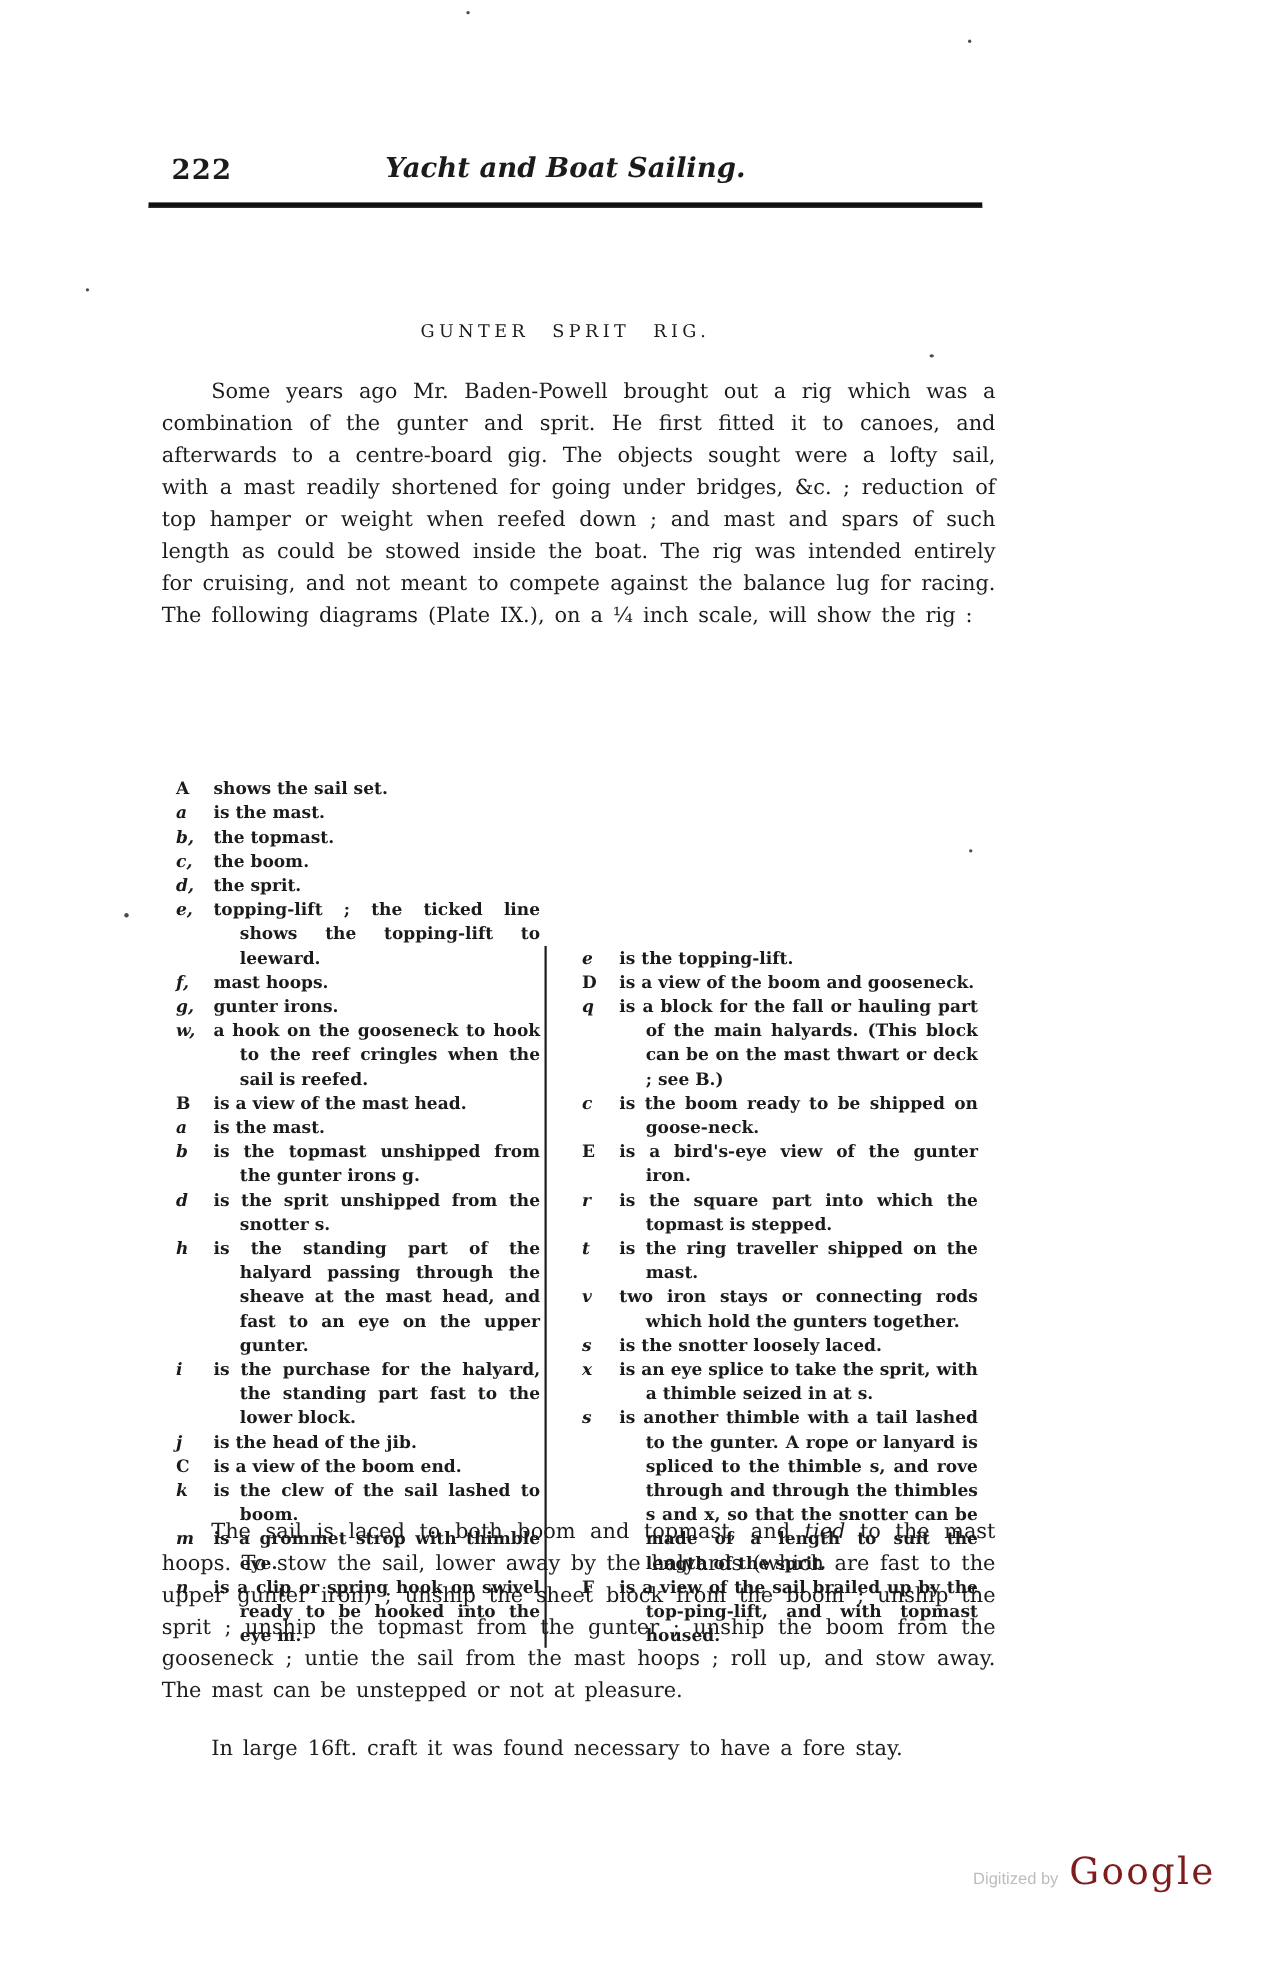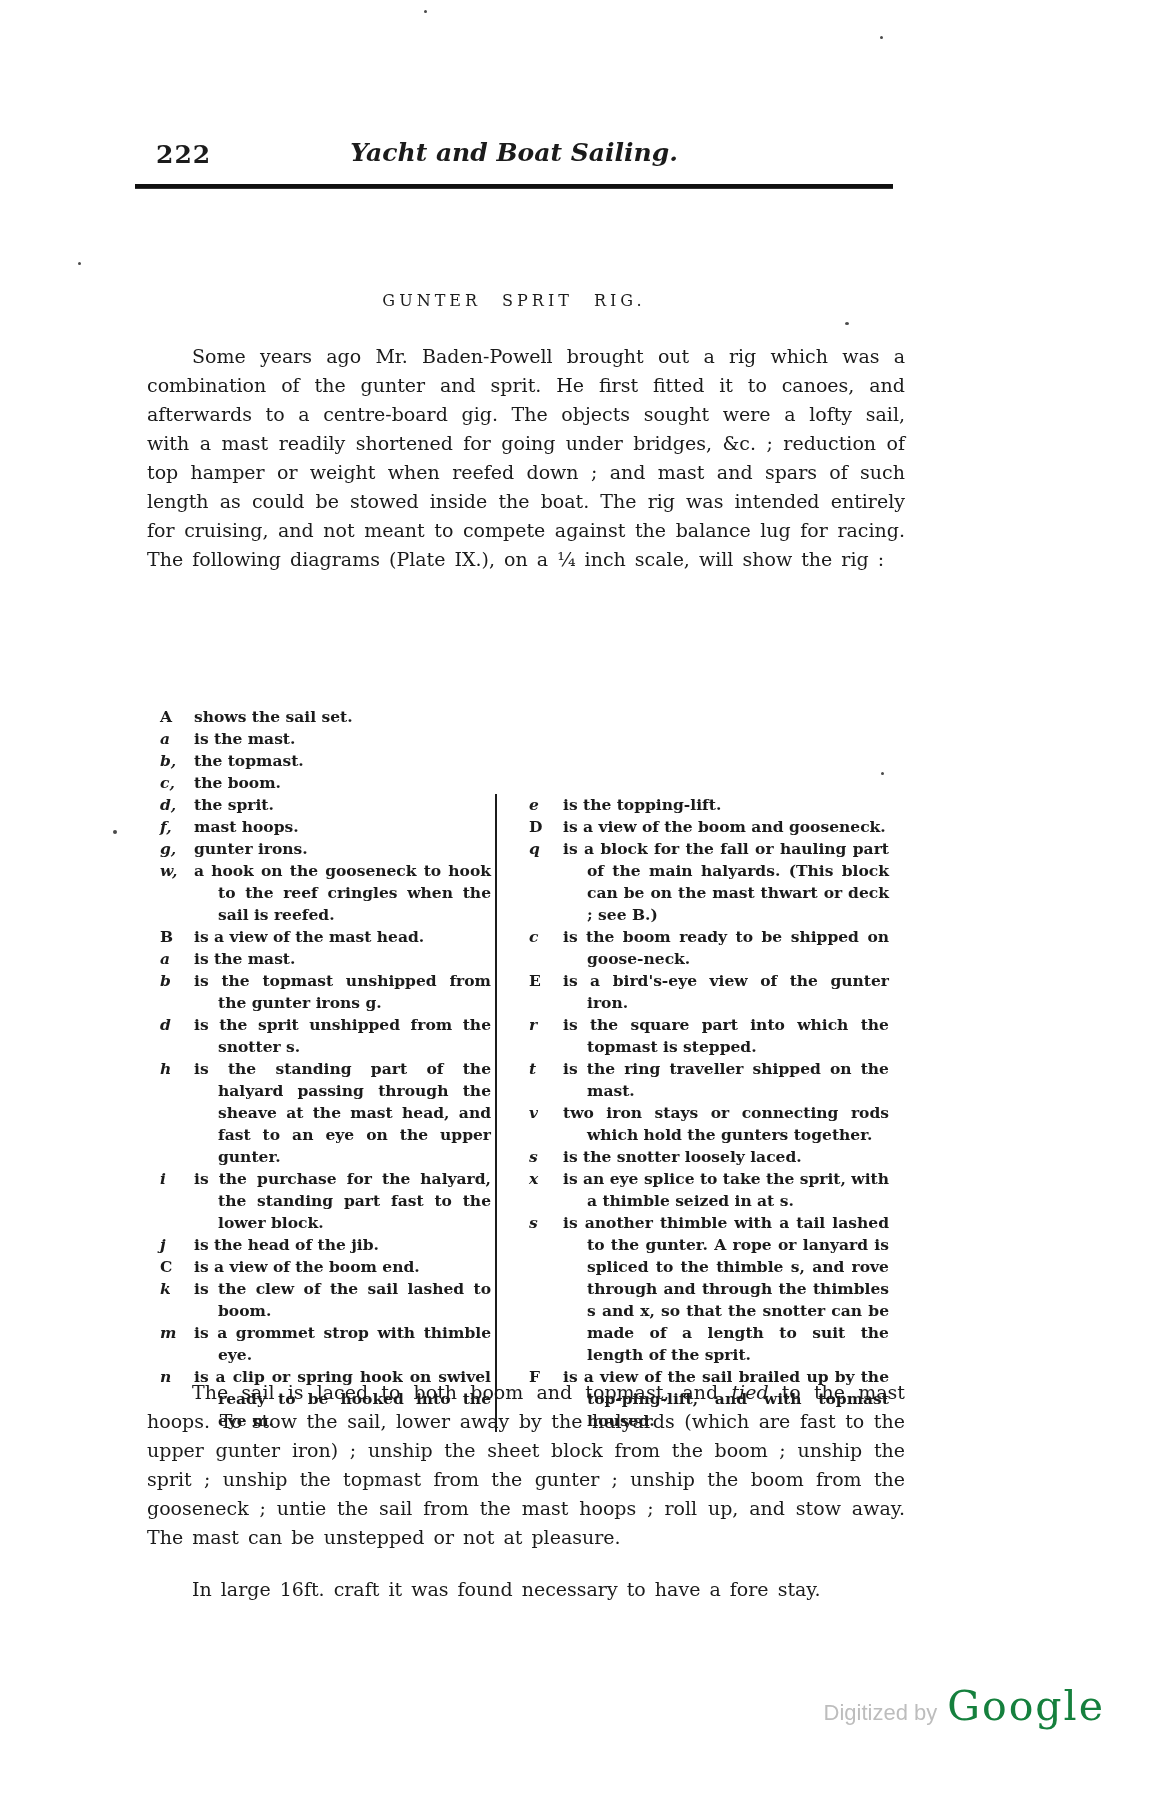--- a/index.html
+++ b/index.html
@@ -32,22 +32,22 @@
   
   #legend{left:142px;top:706px;width:751px;display:flex;align-items:flex-end;}
   .legend-col{font-size:15.5px;line-height:22px;font-weight:bold;}
   .legend-col.left{width:353px;padding-right:4px;box-sizing:border-box;}
   .legend-col.right{width:394px;border-left:2px solid #1c1c1c;padding-left:14px;box-sizing:border-box;}
   .legend-item{padding-left:76px;text-indent:-58px;text-align:justify;}
   .legend-key{display:inline-block;width:34px;text-indent:0;font-style:italic;}
   .legend-key.cap{font-style:normal;}
   
   #watermark{right:48px;top:1682px;display:flex;align-items:baseline;gap:10px;}
-  #digitized-by{font-family:"Liberation Sans","DejaVu Sans",sans-serif;font-size:22px;color:#bdbdbd;}
-  #google-logo{font-family:"DejaVu Serif",serif;font-size:41px;color:#15803d;letter-spacing:2px;font-weight:normal;text-align:right;}
+  #digitized-by{font-family:"Liberation Sans","DejaVu Sans",sans-serif;font-size:15px;color:#bdbdbd;}
+  #google-logo{font-family:"DejaVu Serif",serif;font-size:34px;color:#7f1d1d;letter-spacing:2px;font-weight:normal;text-align:right;}
   
   .speck{position:absolute;background:#4a4a4a;border-radius:50%;}
 </style>
 </head>
 <body>
 
 <div class="abs" id="page-number">222</div>
 <div class="abs" id="running-title">Yacht and Boat Sailing.</div>
 <div class="abs" id="header-rule"></div>
 
@@ -55,20 +55,21 @@
 
 <div class="abs para" id="intro-paragraph">Some years ago Mr. Baden-Powell brought out a rig which was a combination of the gunter and sprit. He first fitted it to canoes, and afterwards to a centre-board gig. The objects sought were a lofty sail, with a mast readily shortened for going under bridges, &amp;c. ; reduction of top hamper or weight when reefed down ; and mast and spars of such length as could be stowed inside the boat. The rig was intended entirely for cruising, and not meant to compete against the balance lug for racing. The following diagrams (Plate IX.), on a ¼ inch scale, will show the rig :</div>
 
 <div class="abs" id="legend">
   <div class="legend-col left">
     <div class="legend-item"><span class="legend-key cap">A</span><span>shows the sail set.</span></div>
     <div class="legend-item"><span class="legend-key">a</span><span>is the mast.</span></div>
     <div class="legend-item"><span class="legend-key">b,</span><span>the topmast.</span></div>
     <div class="legend-item"><span class="legend-key">c,</span><span>the boom.</span></div>
     <div class="legend-item"><span class="legend-key">d,</span><span>the sprit.</span></div>
+    <div class="legend-item"><span class="legend-key">e,</span><span>topping-lift ; the ticked line shows the topping-lift to leeward.</span></div>
     <div class="legend-item"><span class="legend-key">f,</span><span>mast hoops.</span></div>
     <div class="legend-item"><span class="legend-key">g,</span><span>gunter irons.</span></div>
     <div class="legend-item"><span class="legend-key">w,</span><span>a hook on the gooseneck to hook to the reef cringles when the sail is reefed.</span></div>
     <div class="legend-item"><span class="legend-key cap">B</span><span>is a view of the mast head.</span></div>
     <div class="legend-item"><span class="legend-key">a</span><span>is the mast.</span></div>
     <div class="legend-item"><span class="legend-key">b</span><span>is the topmast unshipped from the gunter irons g.</span></div>
     <div class="legend-item"><span class="legend-key">d</span><span>is the sprit unshipped from the snotter s.</span></div>
     <div class="legend-item"><span class="legend-key">h</span><span>is the standing part of the halyard passing through the sheave at the mast head, and fast to an eye on the upper gunter.</span></div>
     <div class="legend-item"><span class="legend-key">i</span><span>is the purchase for the halyard, the standing part fast to the lower block.</span></div>
     <div class="legend-item"><span class="legend-key">j</span><span>is the head of the jib.</span></div>

